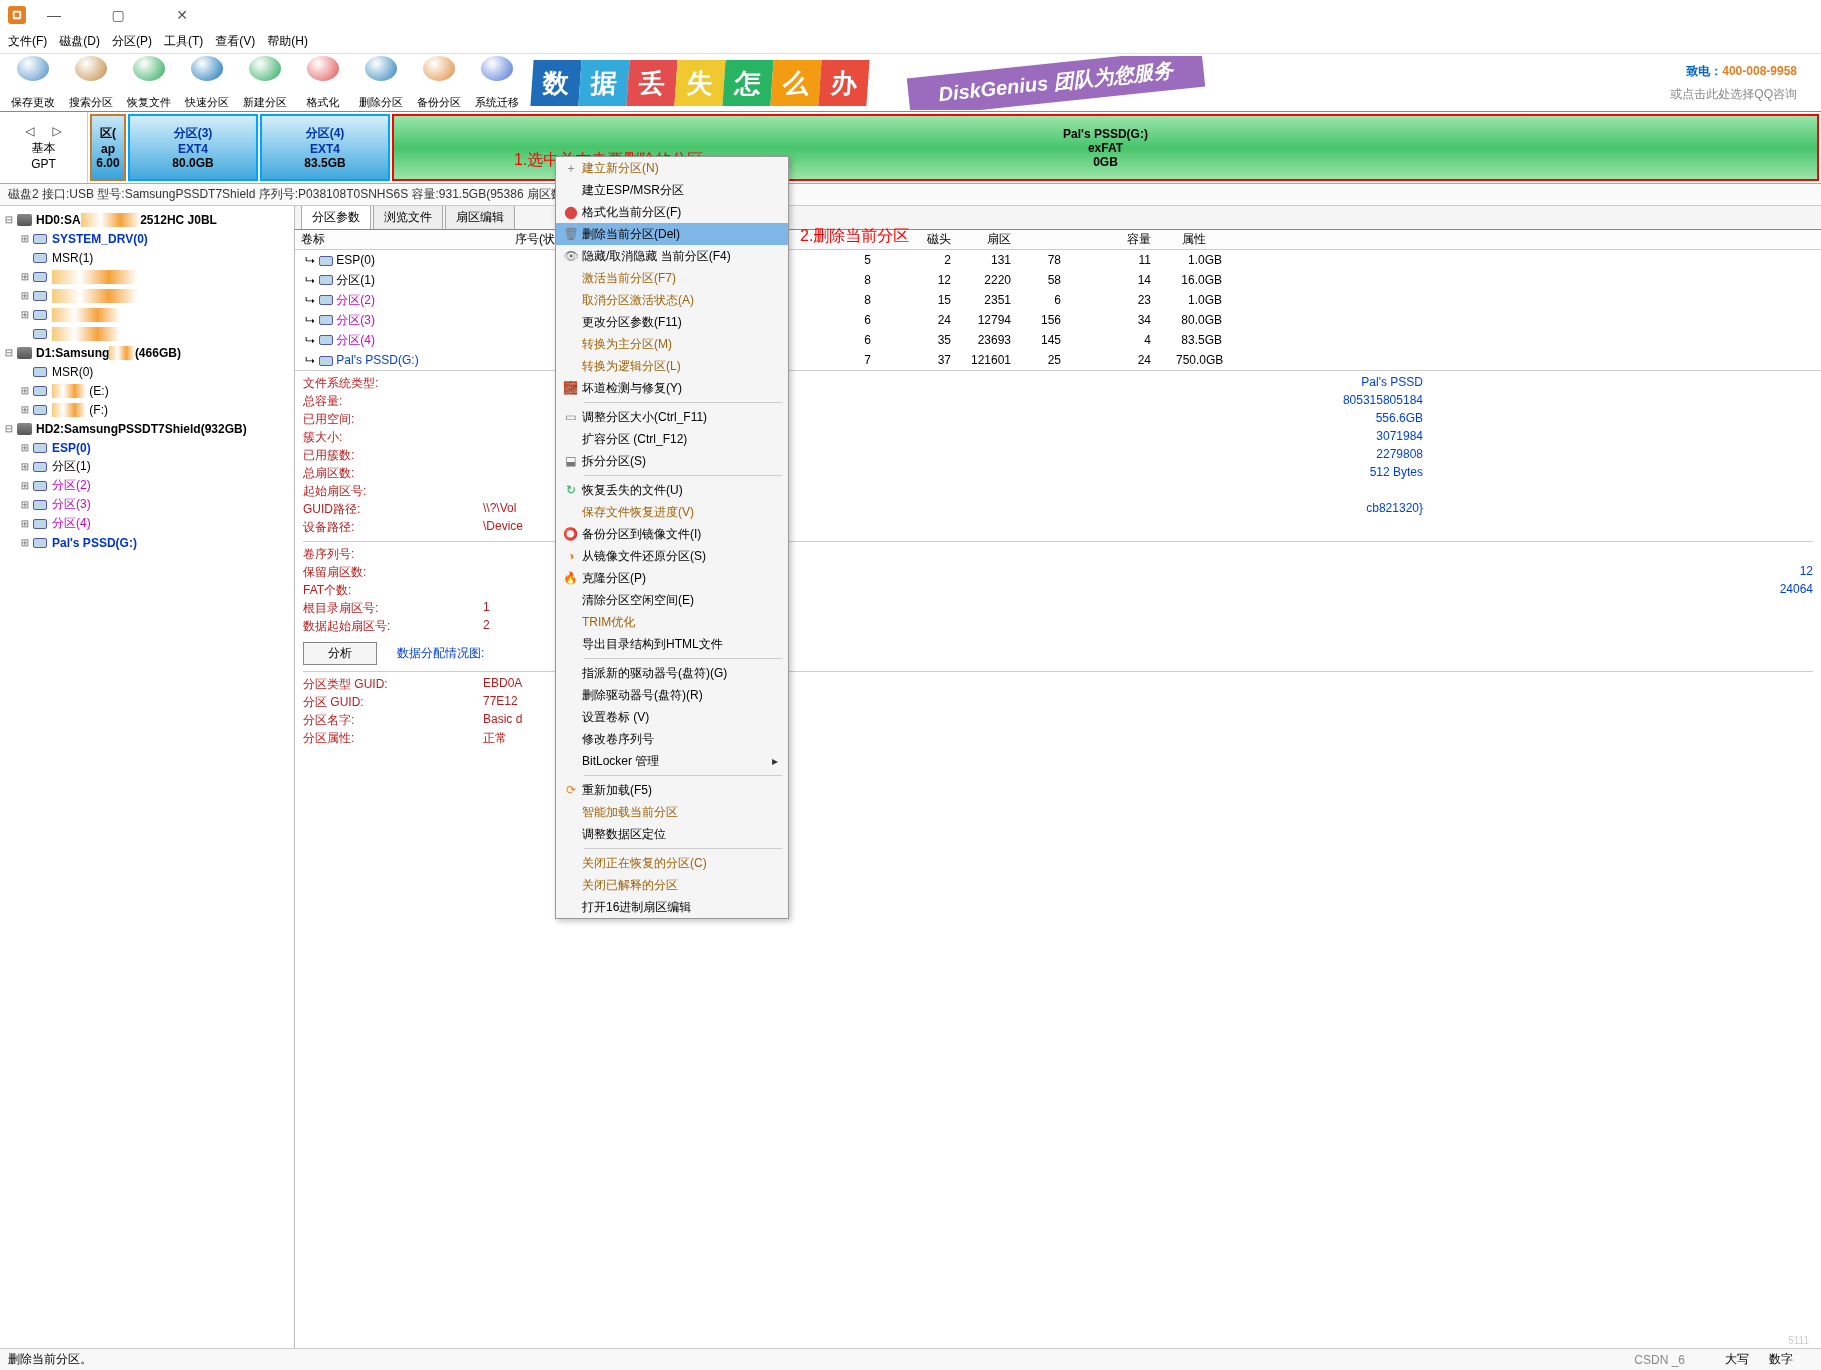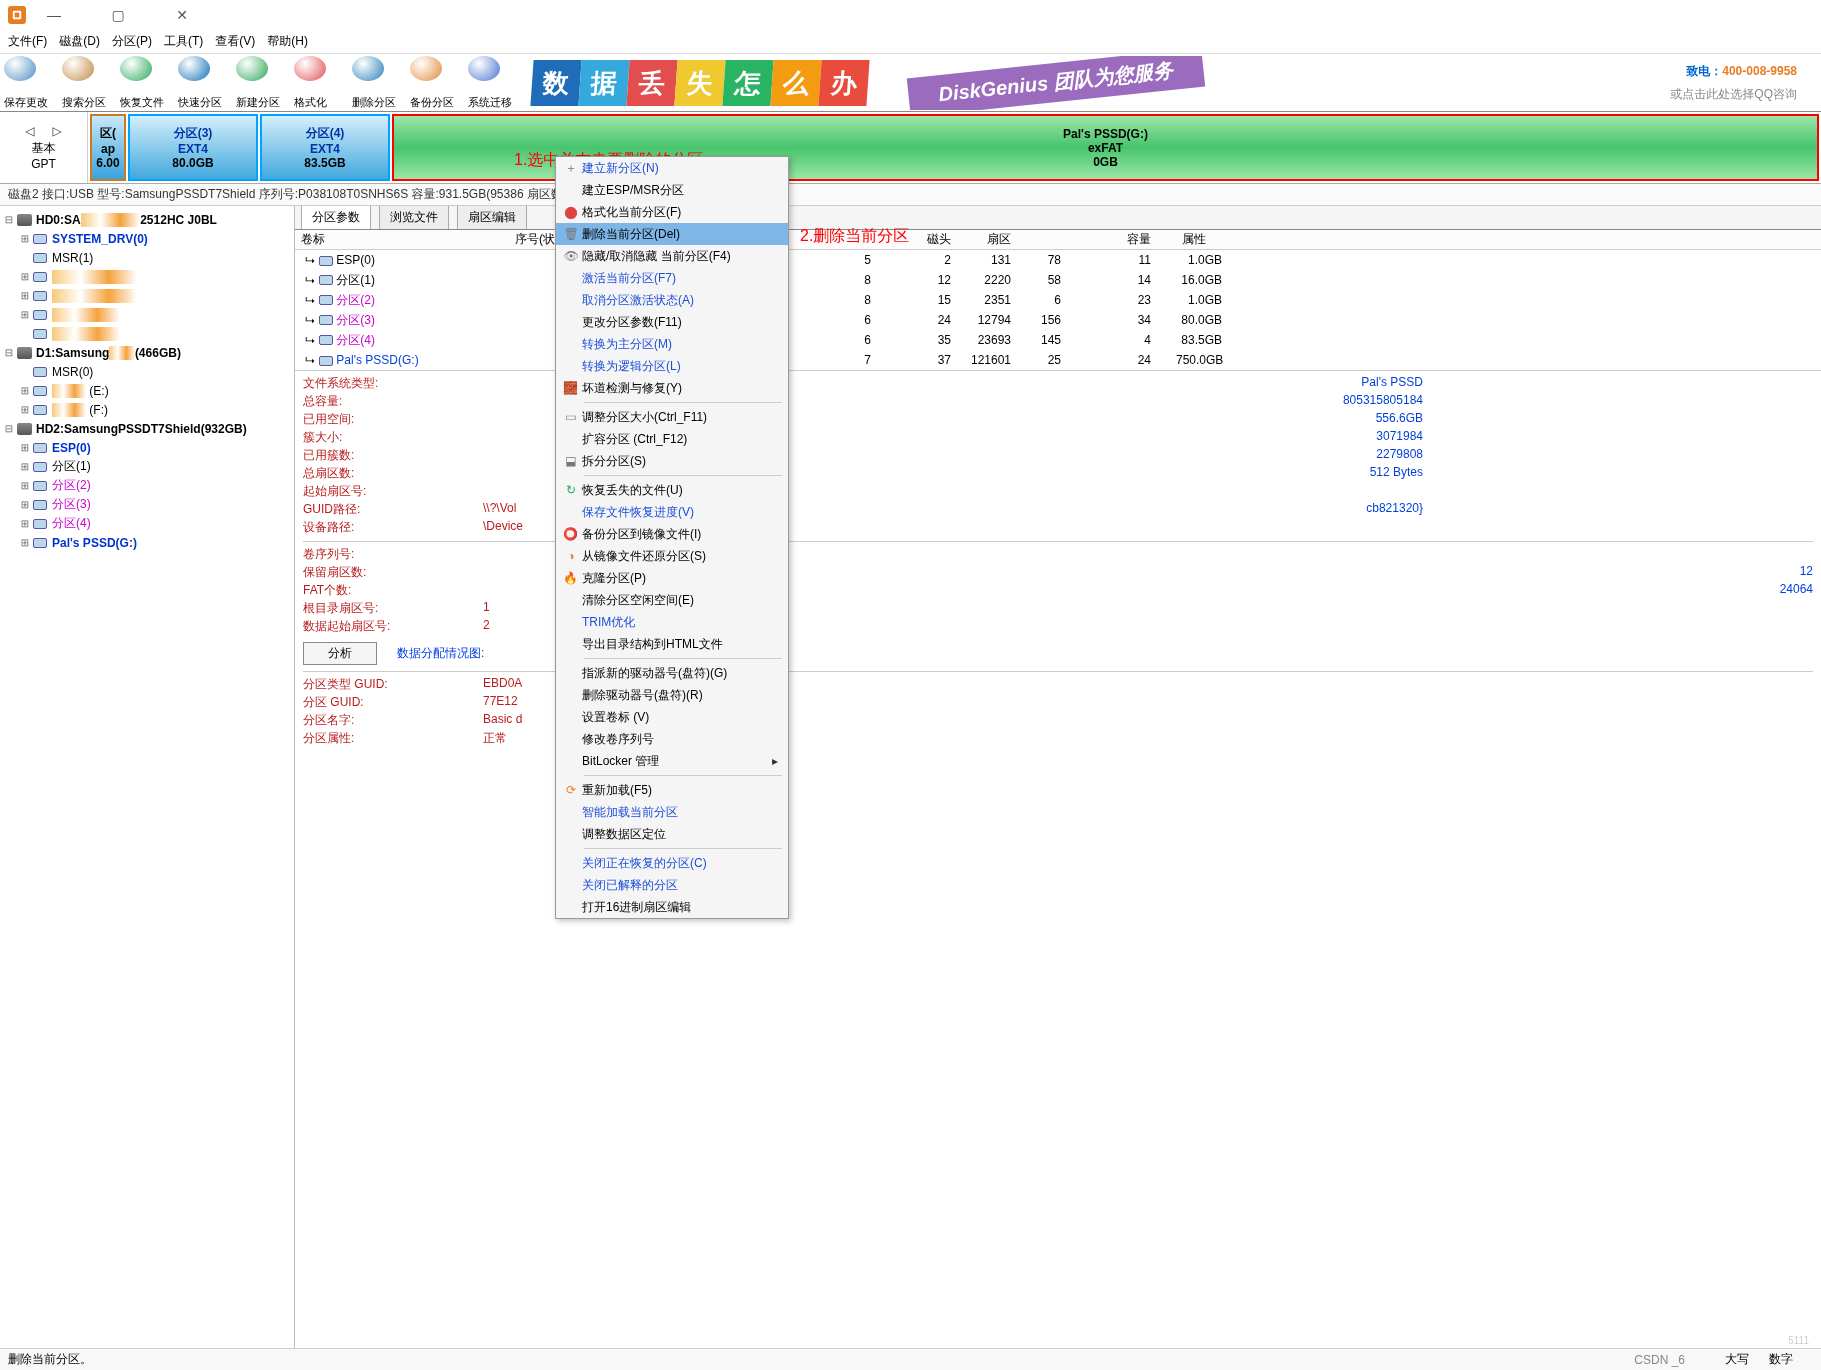--- a/index.html
+++ b/index.html
@@ -12,21 +12,21 @@
 .titlebar .title { flex: 1; color: #007FCC; font-size: 13px; }
 .titlebar .winbtns { display: flex; gap: 24px; color: #555; }
 .titlebar .winbtns span { width: 40px; text-align: center; font-size: 14px; }
 
 
 .menubar { height: 24px; display: flex; align-items: center; padding: 0 8px; gap: 12px; border-bottom: 1px solid #ddd; }
 .menubar span { color: #000; }
 
 
 .toolbar { height: 58px; display: flex; align-items: center; padding: 2px 4px; border-bottom: 1px solid #888; }
-.tbtn { display: flex; flex-direction: column; align-items: flex-start; justify-content: center; width: 58px; height: 54px; gap: 14px; }
+.tbtn { display: flex; flex-direction: column; align-items: center; justify-content: center; width: 58px; height: 54px; gap: 14px; }
 .tbtn .ic { width: 32px; height: 32px; border-radius: 50%; display: flex; align-items: center; justify-content: center; }
 .tbtn .lbl { font-size: 11px; color: #000; }
 .banner { flex: 1; height: 54px; display: flex; align-items: center; position: relative; overflow: hidden; }
 .banner .blocks { display: flex; margin-left: 6px; }
 .banner .blk { width: 48px; height: 46px; display: flex; align-items: center; justify-content: center; font-size: 26px; font-weight: bold; color: #fff; transform: skewX(-4deg); }
 .banner .tail { margin-left: 40px; color: #fff; font-size: 20px; font-style: italic; font-weight: bold; background: #9B6BBE; padding: 6px 30px; transform: rotate(-6deg); }
 .banner .phone { position: absolute; right: 20px; top: 6px; font-size: 14px; font-weight: bold; }
 .banner .phone .p1 { color: #0066CC; }
 .banner .phone .p2 { color: #E67E22; }
 .banner .qq { position: absolute; right: 20px; top: 30px; font-size: 12px; color: #888; }
@@ -58,21 +58,21 @@
 .tree { padding: 4px 2px; }
 .tree .row { display: flex; align-items: center; height: 19px; white-space: nowrap; }
 .tree .tw { width: 14px; text-align: center; color: #666; font-size: 10px; }
 .tree .dic { width: 16px; height: 14px; margin-right: 4px; display: flex; align-items: center; justify-content: center; }
 .tree .txt { color: #000; }
 .tree .txt.blue { color: #0033CC; font-weight: bold; }
 .tree .txt.mag { color: #CC00CC; }
 .tree .censor { background: linear-gradient(90deg,#f8c97a,#fff,#f5a23c,#fff); color: transparent; }
 
 
-.righttabs { height: 24px; display: flex; align-items: flex-end; border-bottom: 1px solid #888; padding-left: 6px; gap: 8px; background: #F5F5F5; }
+.righttabs { height: 24px; display: flex; align-items: flex-end; border-bottom: 1px solid #888; padding-left: 6px; gap: 2px; background: #F5F5F5; }
 .righttabs .tab { padding: 3px 10px; border: 1px solid #aaa; border-bottom: none; background: #EDEDED; }
 .righttabs .tab.active { background: #fff; }
 
 
 .vlist { }
 .vlist .hdr, .vlist .vrow { display: flex; align-items: center; height: 20px; }
 .vlist .hdr { border-bottom: 1px solid #ccc; color: #000; background: #FCFCFC; }
 .vlist .c { overflow: hidden; text-align: right; padding-right: 14px; }
 .vlist .c.l { text-align: left; padding-left: 6px; }
 .vlist .c0 { width: 200px; }
@@ -95,21 +95,21 @@
 .detail .v { color: #003FDD; text-align: right; }
 .detail hr { margin: 4px 0; border: none; border-top: 1px solid #ccc; }
 .detail .analyze { display: flex; align-items: center; margin: 6px 0; }
 .detail .analyze .btn { border: 1px solid #888; padding: 2px 24px; background: #F5F5F5; margin-right: 20px; }
 
 
 .ctxmenu { position: absolute; left: 555px; top: 156px; width: 234px; background: #F5F5F5; border: 1px solid #999; box-shadow: 2px 2px 6px rgba(0,0,0,0.25); z-index: 100; }
 .ctxmenu .mi { display: flex; align-items: center; height: 22px; padding: 0 10px 0 4px; }
 .ctxmenu .mi .ic { width: 22px; display: flex; align-items: center; justify-content: center; }
 .ctxmenu .mi .t { flex: 1; color: #000; }
-.ctxmenu .mi.dis .t { color: #1d4ed8; }
+.ctxmenu .mi.dis .t { color: #a16207; }
 .ctxmenu .mi.hl { background: #7EB6E8; }
 .ctxmenu .sep { height: 1px; background: #CCC; margin: 3px 6px 3px 28px; }
 .ctxmenu .mi .arr { color: #333; }
 
 
 .ann2 { position: absolute; left: 800px; top: 226px; color: red; font-size: 16px; z-index: 101; }
 
 
 .statusbar { position: absolute; bottom: 0; left: 0; right: 0; height: 22px; display: flex; align-items: center; padding: 0 8px; border-top: 1px solid #ccc; background: #F8F8F8; }
 .statusbar .s1 { flex: 1; }

